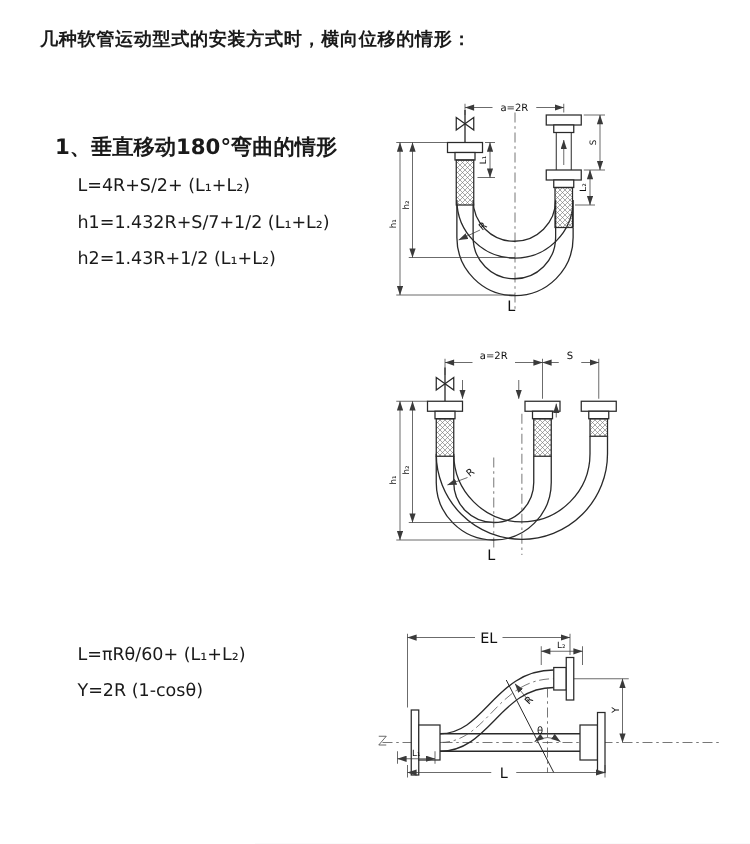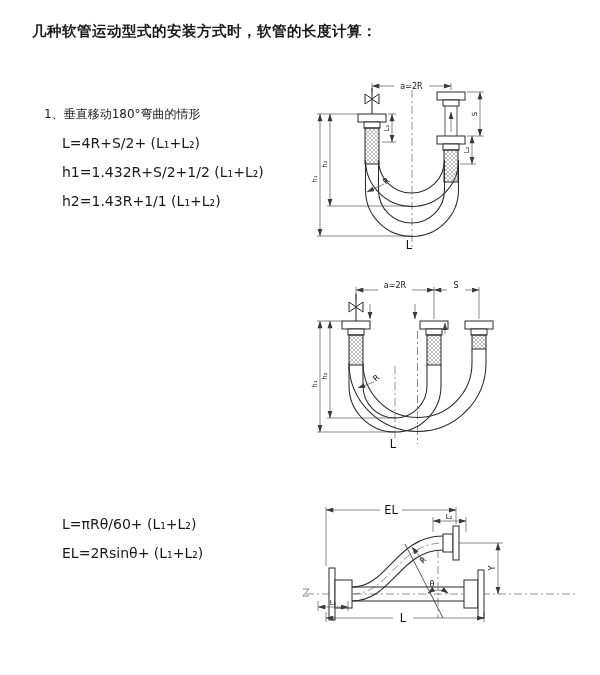--- a/index.html
+++ b/index.html
@@ -3,45 +3,45 @@
 <meta charset="utf-8">
 <style>
   html,body{margin:0;padding:0;background:#f4f4f4;}
   .page{
     position:relative;width:600px;height:675px;background:#ffffff;
     font-family:"DejaVu Sans","Liberation Sans",sans-serif;color:#1a1a1a;
     overflow:hidden;margin:0 auto;
   }
   .title{position:absolute;left:32px;top:22px;font-size:14.5px;font-weight:600;letter-spacing:0.5px;white-space:nowrap;}
   .sec-text{position:absolute;left:44px;width:280px;}
-  .sec-heading{font-size:12px;font-weight:400;margin:0 0 12px 0;white-space:nowrap;}
+  .sec-heading{font-size:17px;font-weight:700;margin:0 0 12px 0;white-space:nowrap;}
   .formula{font-size:14px;font-weight:400;margin:0 0 13px 18px;white-space:nowrap;}
   .diagram{position:absolute;}
   svg{display:block;}
   .obj{fill:none;stroke:#2a2a2a;stroke-width:1.05;}
   .thin{fill:none;stroke:#2a2a2a;stroke-width:0.8;}
   .fl{fill:#ffffff;stroke:#2a2a2a;stroke-width:1;}
   .dim{fill:none;stroke:#3a3a3a;stroke-width:0.6;}
   .cl{fill:none;stroke:#4a4a4a;stroke-width:0.6;stroke-dasharray:8 3 2 3;}
   text.dl{font-size:8px;fill:#111;font-family:"DejaVu Sans",sans-serif;}
   text.big{font-size:11.5px;}
   text.sm{font-size:7px;}
 </style>
 </head>
 <body>
 
 <div class="page">
 
-  <div class="title">几种软管运动型式的安装方式时，软管的长度计算：</div>
+  <div class="title">几种软管运动型式的安装方式时，横向位移的情形：</div>
 
   <section class="sec-text" style="top:106px">
     <h2 class="sec-heading">1、垂直移动180°弯曲的情形</h2>
     <p class="formula">L=4R+S/2+ (L₁+L₂)</p>
-    <p class="formula">h1=1.432R+S/2+1/2 (L₁+L₂)</p>
-    <p class="formula">h2=1.43R+1/1 (L₁+L₂)</p>
+    <p class="formula">h1=1.432R+S/7+1/2 (L₁+L₂)</p>
+    <p class="formula">h2=1.43R+1/2 (L₁+L₂)</p>
   </section>
 
   <div class="diagram" style="left:308px;top:64px">
     <svg width="290" height="200" viewBox="0 0 290 200">
       <defs>
         <marker id="m1e" markerWidth="8" markerHeight="6" refX="7.3" refY="2.5" orient="auto" markerUnits="userSpaceOnUse">
             <path d="M0,0 L7.5,2.5 L0,5 Z" fill="#3a3a3a"></path>
           </marker>
         <marker id="m1s" markerWidth="8" markerHeight="6" refX="0.2" refY="2.5" orient="auto" markerUnits="userSpaceOnUse">
             <path d="M7.5,0 L0,2.5 L7.5,5 Z" fill="#3a3a3a"></path>
@@ -183,21 +183,21 @@
         <path class="dim" d="M66,106 L50,112" marker-end="url(#m2e)"></path>
         <text class="dl" x="70" y="104" text-anchor="middle" transform="rotate(-40 70 104)">R</text>
 
         <text class="dl big" x="85" y="172" text-anchor="middle">L</text>
       </g>
     </svg>
   </div>
 
   <section class="sec-text" style="top:516px">
     <p class="formula">L=πRθ/60+ (L₁+L₂)</p>
-    <p class="formula">EL=2Rsinθ+ (L₁+L₂)</p>
+    <p class="formula">Y=2R (1-cosθ)</p>
   </section>
 
   <div class="diagram" style="left:298px;top:494px">
     <svg width="300" height="176" viewBox="0 0 300 176">
       <defs>
         <marker id="m3e" markerWidth="8" markerHeight="6" refX="7.3" refY="2.5" orient="auto" markerUnits="userSpaceOnUse">
             <path d="M0,0 L7.5,2.5 L0,5 Z" fill="#3a3a3a"></path>
           </marker>
         <marker id="m3s" markerWidth="8" markerHeight="6" refX="0.2" refY="2.5" orient="auto" markerUnits="userSpaceOnUse">
             <path d="M7.5,0 L0,2.5 L7.5,5 Z" fill="#3a3a3a"></path>

